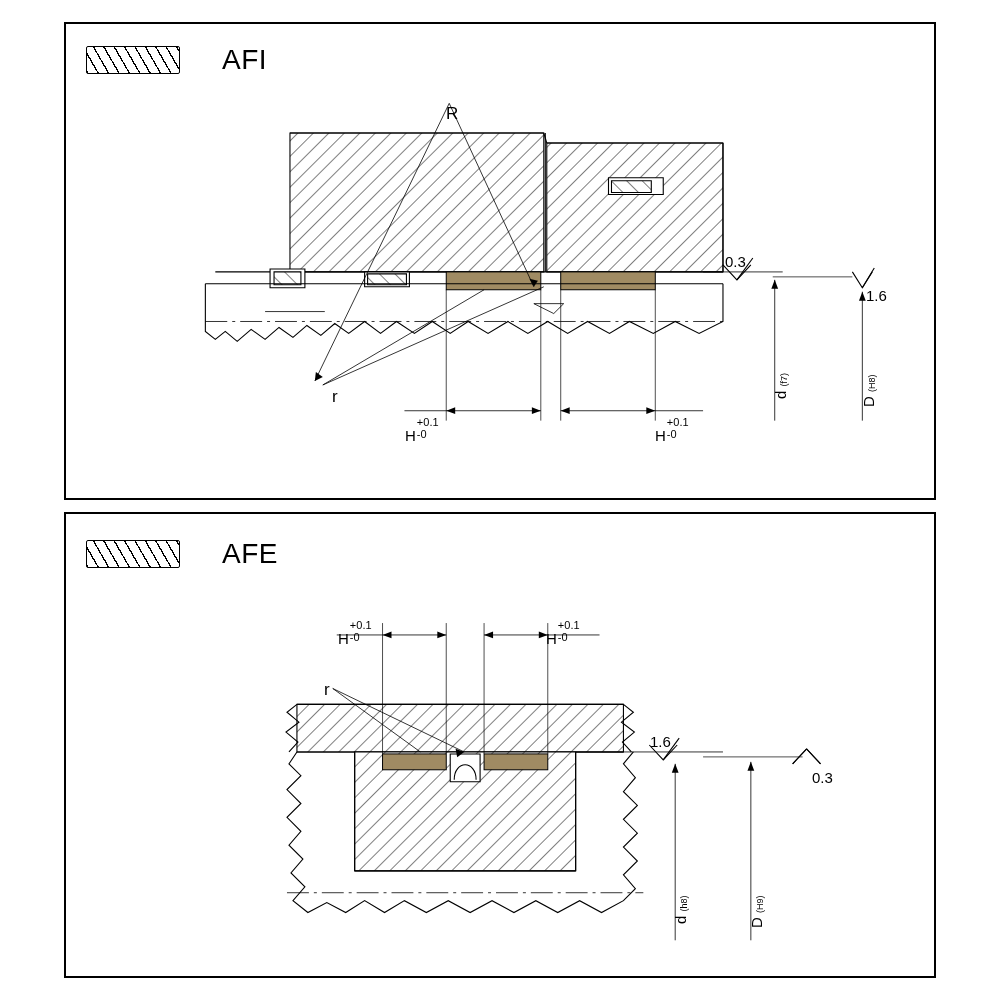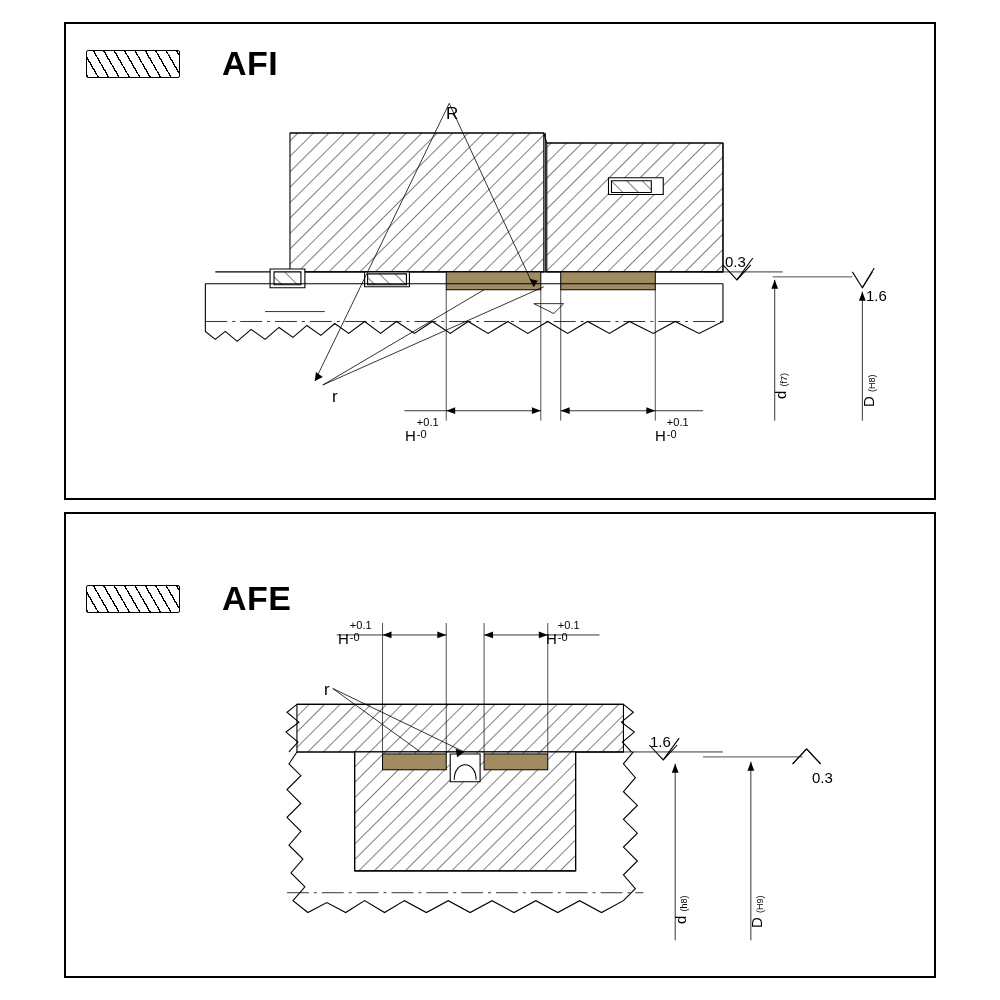--- a/index.html
+++ b/index.html
@@ -42,26 +42,26 @@
     border: 1.5px solid #000;
     background-color: #ffffff;
     background-image: repeating-linear-gradient(
       60deg,
       #000 0px, #000 1.3px,
       rgba(0,0,0,0) 1.3px, rgba(0,0,0,0) 9px
     );
     border-radius: 2px;
   }
   .legend-label {
-    font-size: 34px;
-    font-weight: bold;
+    font-size: 28px;
+    font-weight: normal;
     letter-spacing: 0.5px;
   }
   #legend-afi { left: 20px; top: 20px; }
-  #legend-afe { left: 20px; top: 24px; margin-top: 41px; }
+  #legend-afe { left: 20px; top: 24px; }
 
   svg.dwg {
     position: absolute;
     left: 0; top: 0;
     width: 100%;
     height: 100%;
     overflow: visible;
   }
   .ln { stroke: #000; stroke-width: 1.1; fill: none; }
   .ln-thin { stroke: #000; stroke-width: 0.8; fill: none; }

